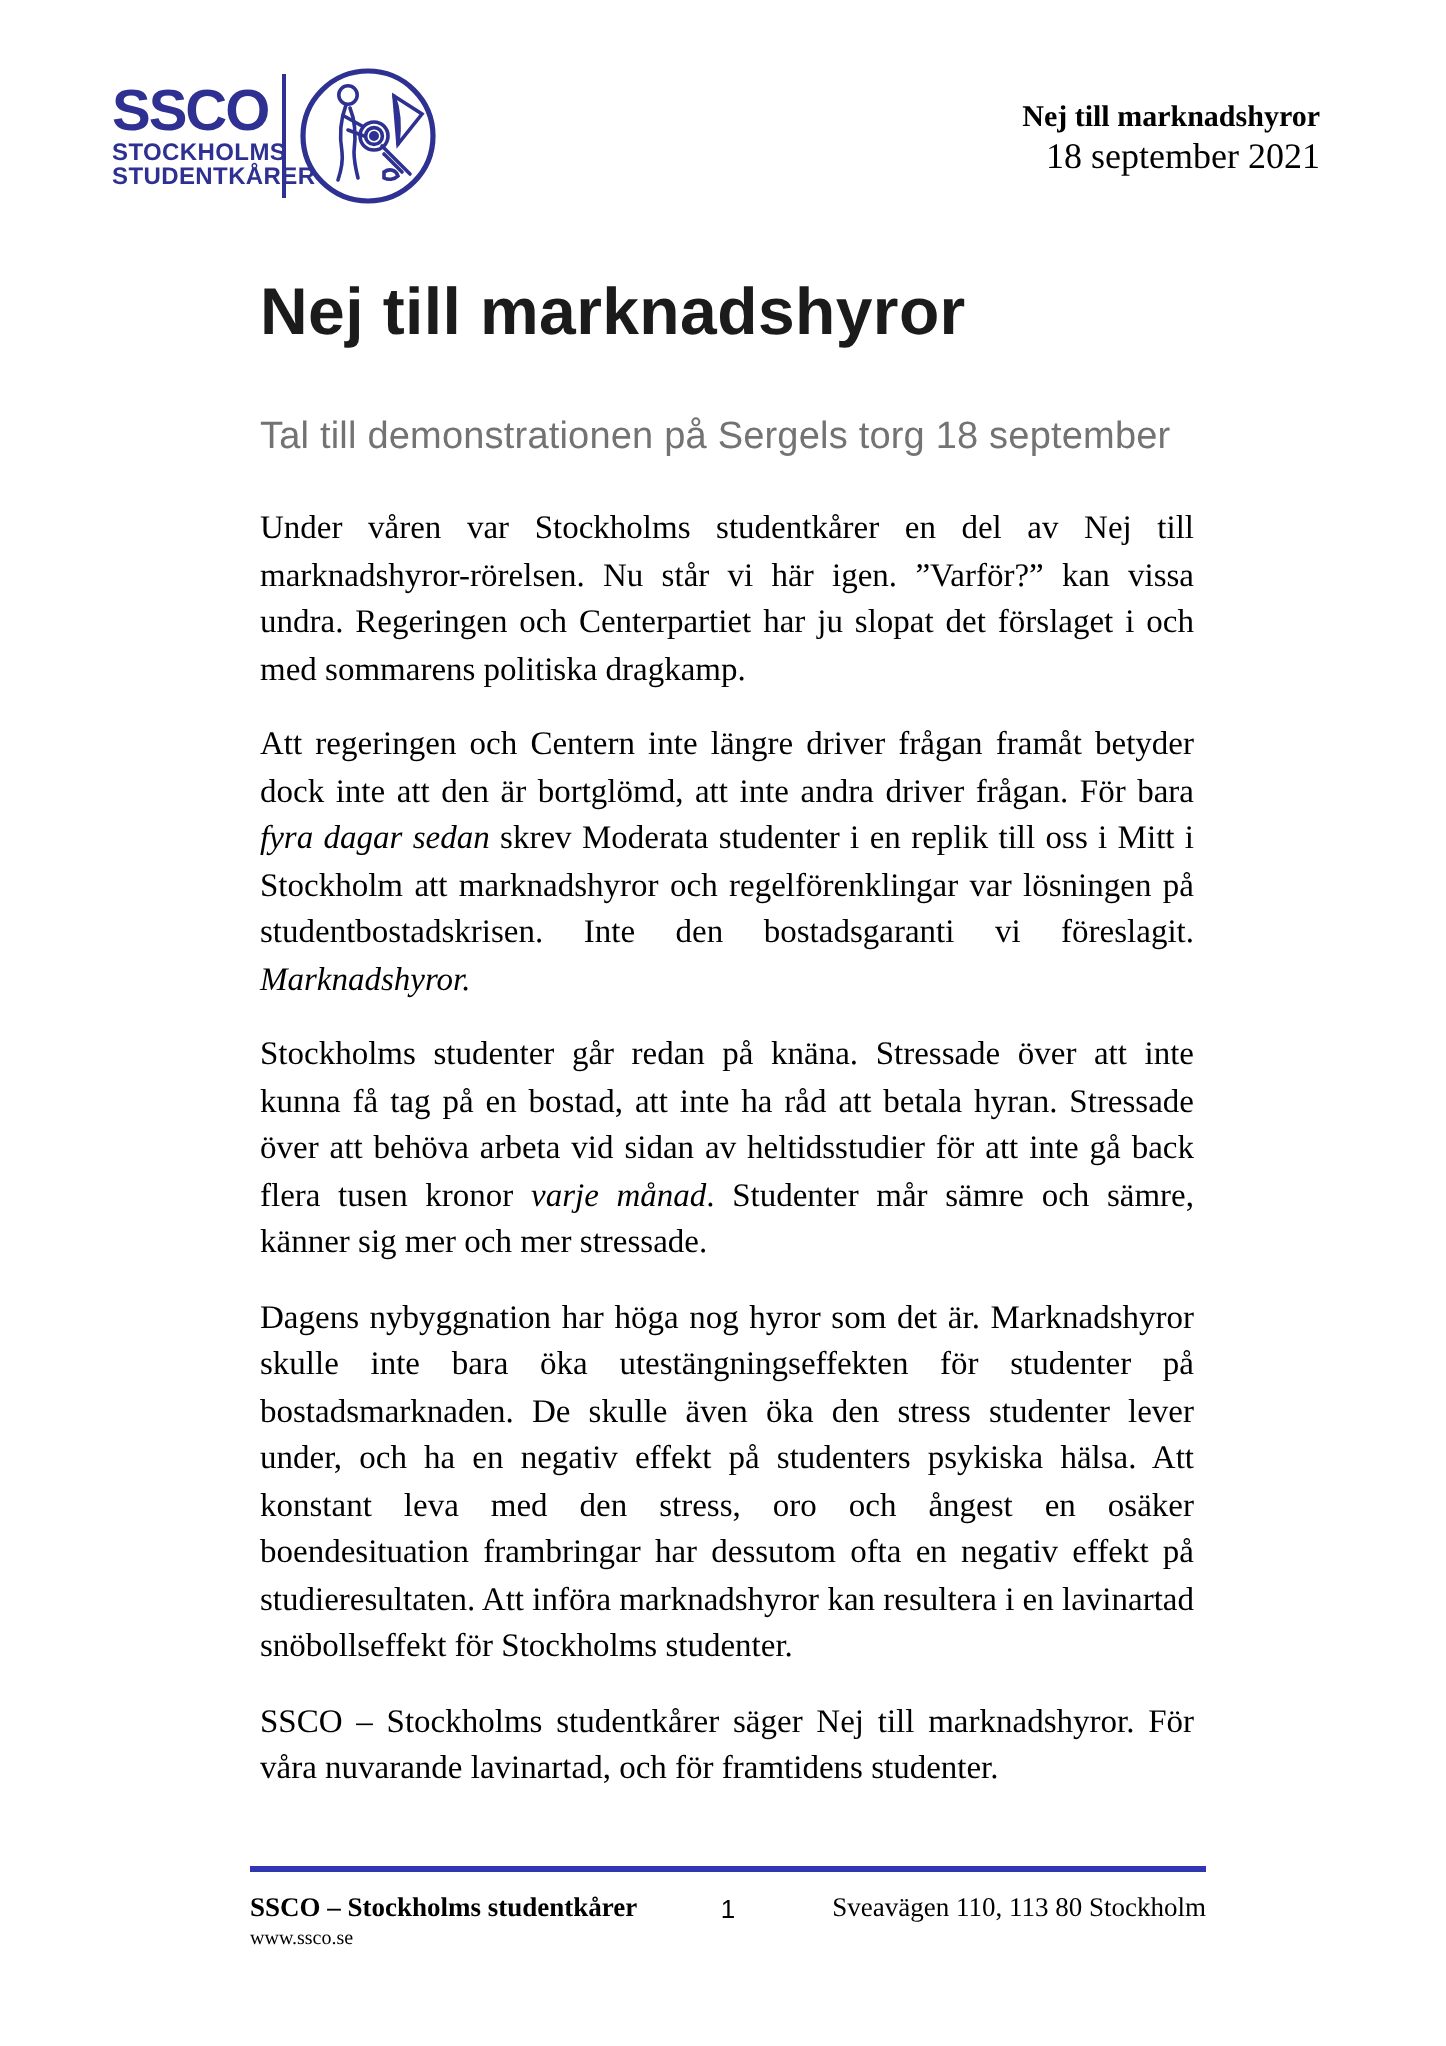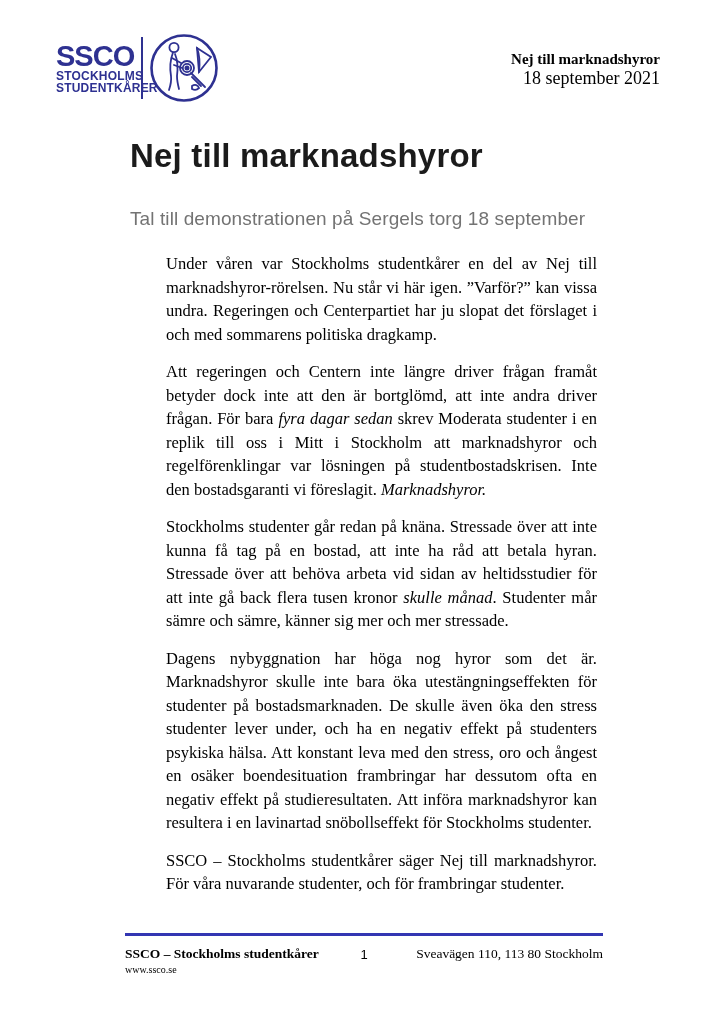--- a/index.html
+++ b/index.html
@@ -50,21 +50,21 @@
     font-size:33px;line-height:40px;
     letter-spacing:.2px;color:#1b1b1b;
   }
   .article-subtitle{
     margin:30px 0 0 0;
     font-family:"Liberation Sans",sans-serif;
     font-weight:500;
     font-size:19px;line-height:26px;
     letter-spacing:.1px;color:#737373;
   }
-  .body-text{margin-top:20px;margin-left:36px;}
+  .body-text{margin-top:20px;}
   .body-text p{
     margin:0 0 14px 0;
     font-size:16.5px;line-height:23.5px;
     text-align:justify;
   }
   .body-text p:last-child{margin-bottom:0;}
   .em{font-style:italic;}
 
   
   .footer{
@@ -123,23 +123,23 @@
     <div class="doc-title">Nej till marknadshyror</div>
     <div class="doc-date">18 september 2021</div>
   </div>
 
   <div class="main">
     <h1 class="article-title">Nej till marknadshyror</h1>
     <h2 class="article-subtitle">Tal till demonstrationen på Sergels torg 18 september</h2>
     <div class="body-text" id="body-text">
         <p><span>Under våren var Stockholms studentkårer en del av Nej till marknadshyror-rörelsen. Nu står vi här igen. ”Varför?” kan vissa undra. Regeringen och Centerpartiet har ju slopat det förslaget i och med sommarens politiska dragkamp.</span></p>
         <p><span>Att regeringen och Centern inte längre driver frågan framåt betyder dock inte att den är bortglömd, att inte andra driver frågan. För bara </span><span class="em">fyra dagar sedan</span><span> skrev Moderata studenter i en replik till oss i Mitt i Stockholm att marknadshyror och regelförenklingar var lösningen på studentbostadskrisen. Inte den bostadsgaranti vi föreslagit. </span><span class="em">Marknadshyror.</span></p>
-        <p><span>Stockholms studenter går redan på knäna. Stressade över att inte kunna få tag på en bostad, att inte ha råd att betala hyran. Stressade över att behöva arbeta vid sidan av heltidsstudier för att inte gå back flera tusen kronor </span><span class="em">skulle månad</span><span>. Studenter mår sämre och sämre, känner sig mer och mer stressade.</span></p>
+        <p><span>Stockholms studenter går redan på knäna. Stressade över att inte kunna få tag på en bostad, att inte ha råd att betala hyran. Stressade över att behöva arbeta vid sidan av heltidsstudier för att inte gå back flera tusen kronor </span><span class="em">varje månad</span><span>. Studenter mår sämre och sämre, känner sig mer och mer stressade.</span></p>
         <p><span>Dagens nybyggnation har höga nog hyror som det är. Marknadshyror skulle inte bara öka utestängningseffekten för studenter på bostadsmarknaden. De skulle även öka den stress studenter lever under, och ha en negativ effekt på studenters psykiska hälsa. Att konstant leva med den stress, oro och ångest en osäker boendesituation frambringar har dessutom ofta en negativ effekt på studieresultaten. Att införa marknadshyror kan resultera i en lavinartad snöbollseffekt för Stockholms studenter.</span></p>
-        <p><span>SSCO – Stockholms studentkårer säger Nej till marknadshyror. För våra nuvarande studenter, och för frambringar studenter.</span></p>
+        <p><span>SSCO – Stockholms studentkårer säger Nej till marknadshyror. För våra nuvarande lavinartad, och för framtidens studenter.</span></p>
       </div>
   </div>
 
   <div class="footer">
     <div class="footer-rule"></div>
     <div class="footer-cols">
       <div class="footer-left">
         <div class="footer-org">SSCO – Stockholms studentkårer</div>
         <div class="footer-site">www.ssco.se</div>
       </div>

